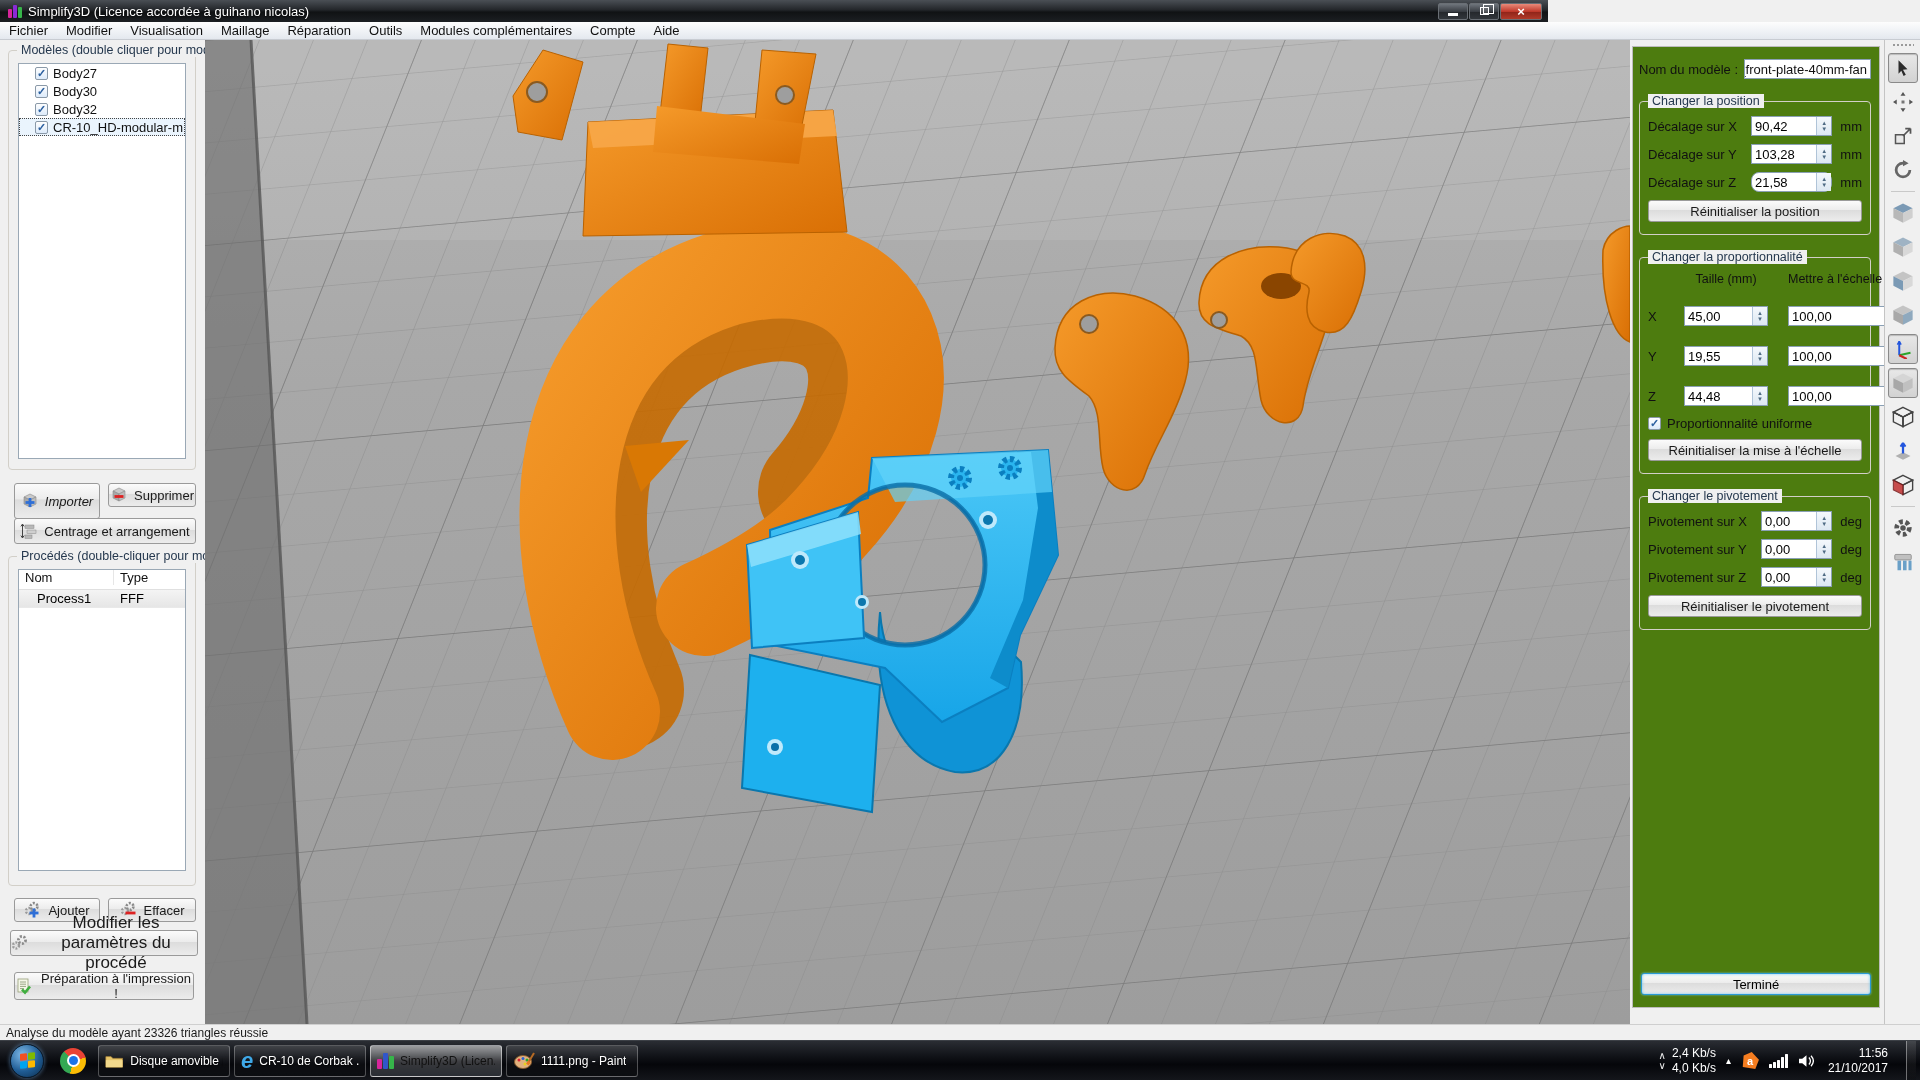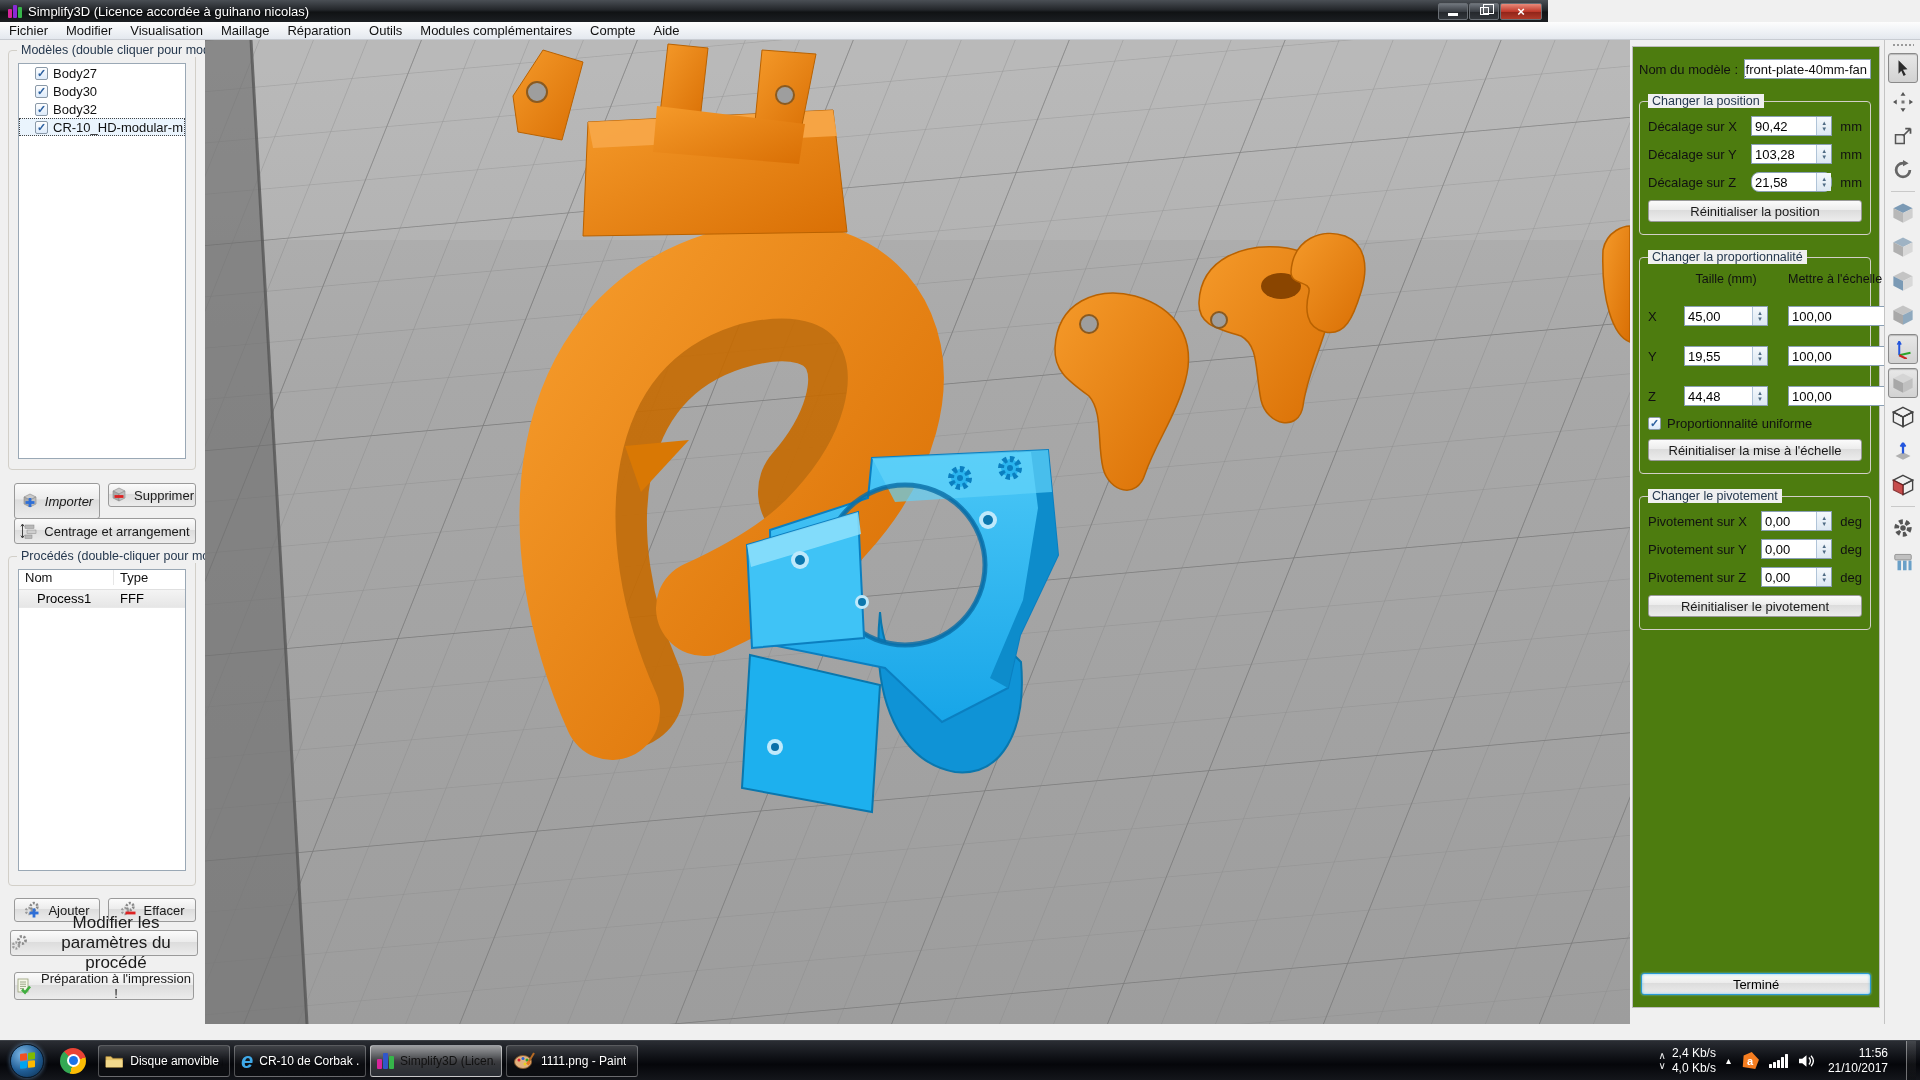--- a/index.html
+++ b/index.html
@@ -624,20 +624,23 @@
     <div class="tool">
       <svg width="22" height="22" viewBox="0 0 16 16">
         <rect x="2" y="2.5" width="12" height="4" rx="0.8" fill="#c0c0c0" stroke="#8a8a8a" stroke-width="0.6"></rect>
         <rect x="4" y="7" width="2.6" height="7" fill="#6aa0c8"></rect>
         <rect x="8" y="7" width="2.6" height="7" fill="#6aa0c8"></rect>
         <rect x="12" y="7" width="2.2" height="7" fill="#6aa0c8"></rect>
       </svg>
     </div>
   </div>
 
+  <div class="statusbar">
+    <span>Analyse du modèle ayant 23326 triangles réussie</span>
+  </div>
 
   <div class="taskbar">
     <div class="orb">
       <span class="flag">
           <i class="q1"></i>
           <i class="q2"></i>
           <i class="q3"></i>
           <i class="q4"></i>
         </span>
     </div>

